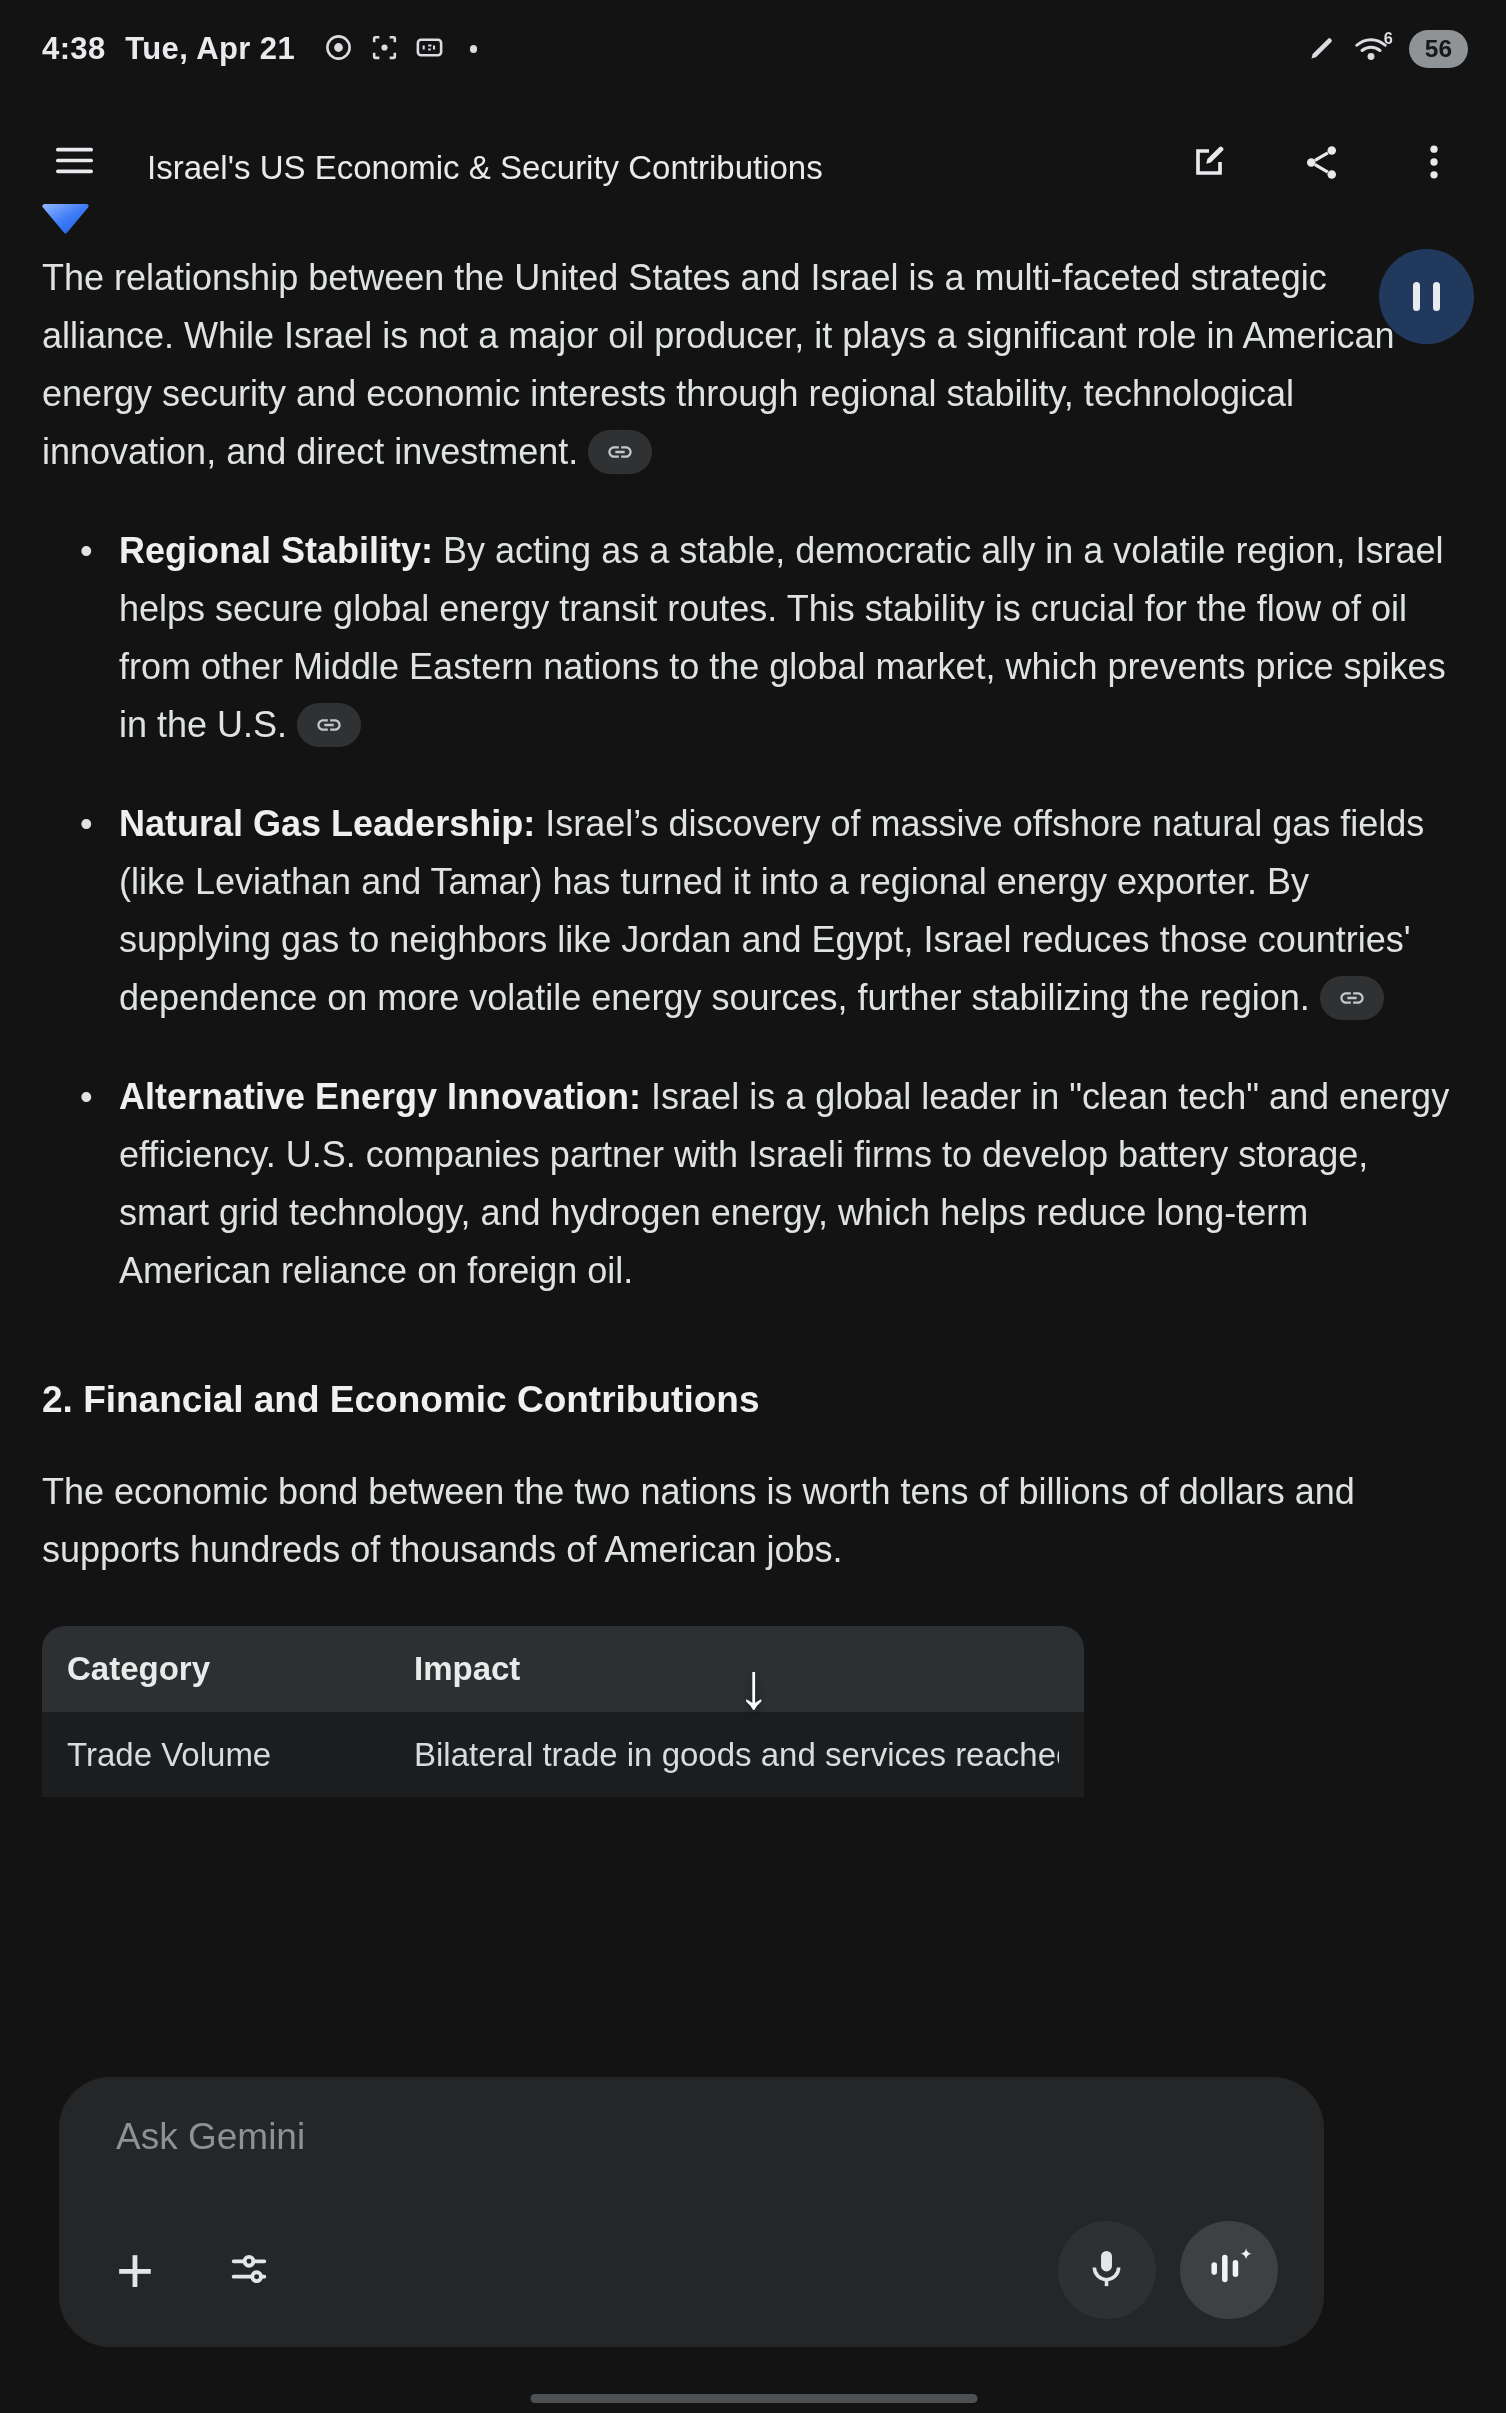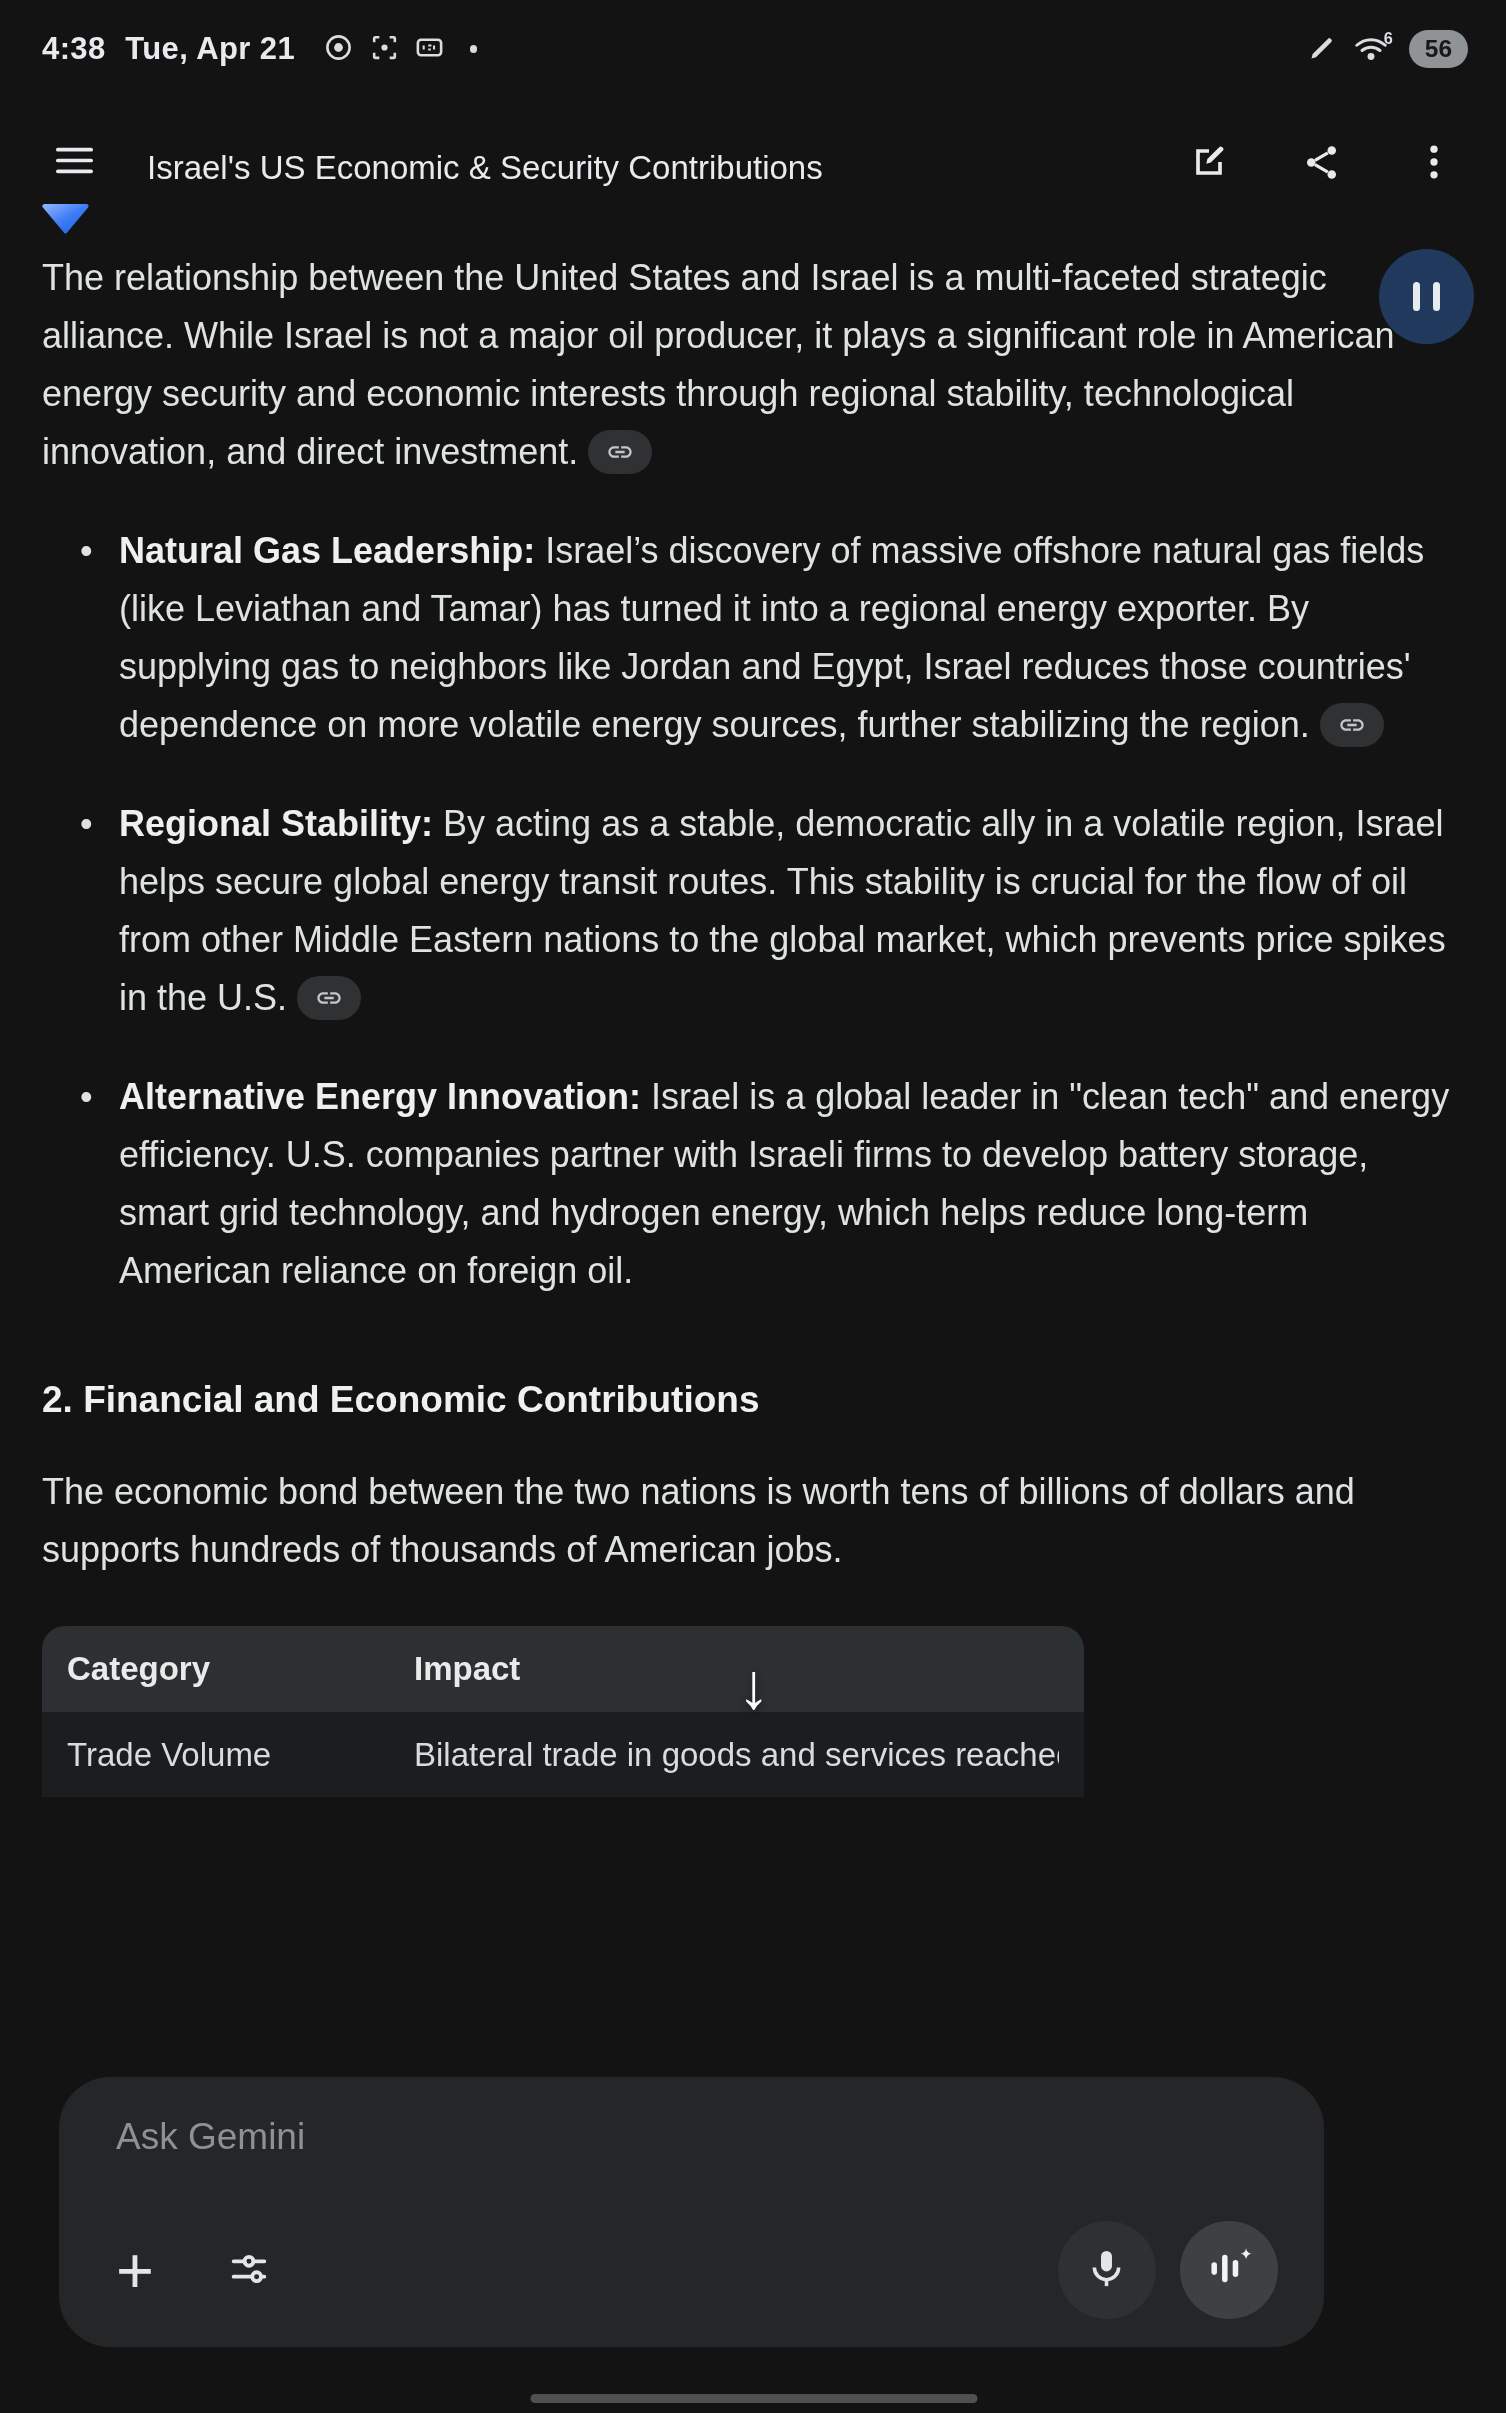--- a/index.html
+++ b/index.html
@@ -232,26 +232,26 @@
 
     <p class="body intro"><span>The relationship between the United States and Israel is a multi-faceted strategic alliance. While Israel is not a major oil producer, it plays a significant role in American energy security and economic interests through regional stability, technological innovation, and direct investment.</span><span class="chip">
           <svg viewBox="0 0 24 24" width="28" height="28" fill="#c3c7cb">
             <path d="M3.9 12c0-1.7 1.4-3.1 3.1-3.1h4V7H7c-2.8 0-5 2.2-5 5s2.2 5 5 5h4v-1.9H7c-1.7 0-3.1-1.4-3.1-3.1zM8 13h8v-2H8v2zm9-6h-4v1.9h4c1.7 0 3.1 1.4 3.1 3.1s-1.4 3.1-3.1 3.1h-4V17h4c2.8 0 5-2.2 5-5s-2.2-5-5-5z"></path>
           </svg>
         </span></p>
 
 
 
     <ul class="blist">
-      <li><span class="bb">Natural Gas Leadership:</span><span> Israel’s discovery of massive offshore natural gas fields (like Leviathan and Tamar) has turned it into a regional energy exporter. By supplying gas to neighbors like Jordan and Egypt, Israel reduces those countries' dependence on more volatile energy sources, further stabilizing the region.</span><span class="chip">
+      <li><span class="bb">Regional Stability:</span><span> By acting as a stable, democratic ally in a volatile region, Israel helps secure global energy transit routes. This stability is crucial for the flow of oil from other Middle Eastern nations to the global market, which prevents price spikes in the U.S.</span><span class="chip">
             <svg viewBox="0 0 24 24" width="28" height="28" fill="#c3c7cb">
               <path d="M3.9 12c0-1.7 1.4-3.1 3.1-3.1h4V7H7c-2.8 0-5 2.2-5 5s2.2 5 5 5h4v-1.9H7c-1.7 0-3.1-1.4-3.1-3.1zM8 13h8v-2H8v2zm9-6h-4v1.9h4c1.7 0 3.1 1.4 3.1 3.1s-1.4 3.1-3.1 3.1h-4V17h4c2.8 0 5-2.2 5-5s-2.2-5-5-5z"></path>
             </svg>
           </span></li>
-      <li><span class="bb">Regional Stability:</span><span> By acting as a stable, democratic ally in a volatile region, Israel helps secure global energy transit routes. This stability is crucial for the flow of oil from other Middle Eastern nations to the global market, which prevents price spikes in the U.S.</span><span class="chip">
+      <li><span class="bb">Natural Gas Leadership:</span><span> Israel’s discovery of massive offshore natural gas fields (like Leviathan and Tamar) has turned it into a regional energy exporter. By supplying gas to neighbors like Jordan and Egypt, Israel reduces those countries' dependence on more volatile energy sources, further stabilizing the region.</span><span class="chip">
             <svg viewBox="0 0 24 24" width="28" height="28" fill="#c3c7cb">
               <path d="M3.9 12c0-1.7 1.4-3.1 3.1-3.1h4V7H7c-2.8 0-5 2.2-5 5s2.2 5 5 5h4v-1.9H7c-1.7 0-3.1-1.4-3.1-3.1zM8 13h8v-2H8v2zm9-6h-4v1.9h4c1.7 0 3.1 1.4 3.1 3.1s-1.4 3.1-3.1 3.1h-4V17h4c2.8 0 5-2.2 5-5s-2.2-5-5-5z"></path>
             </svg>
           </span></li>
       <li><span class="bb">Alternative Energy Innovation:</span><span> Israel is a global leader in "clean tech" and energy efficiency. U.S. companies partner with Israeli firms to develop battery storage, smart grid technology, and hydrogen energy, which helps reduce long-term American reliance on foreign oil.</span></li>
     </ul>
 
     <h2 class="sec">2. Financial and Economic Contributions</h2>
 
     <p class="body lead">The economic bond between the two nations is worth tens of billions of dollars and supports hundreds of thousands of American jobs.</p>

